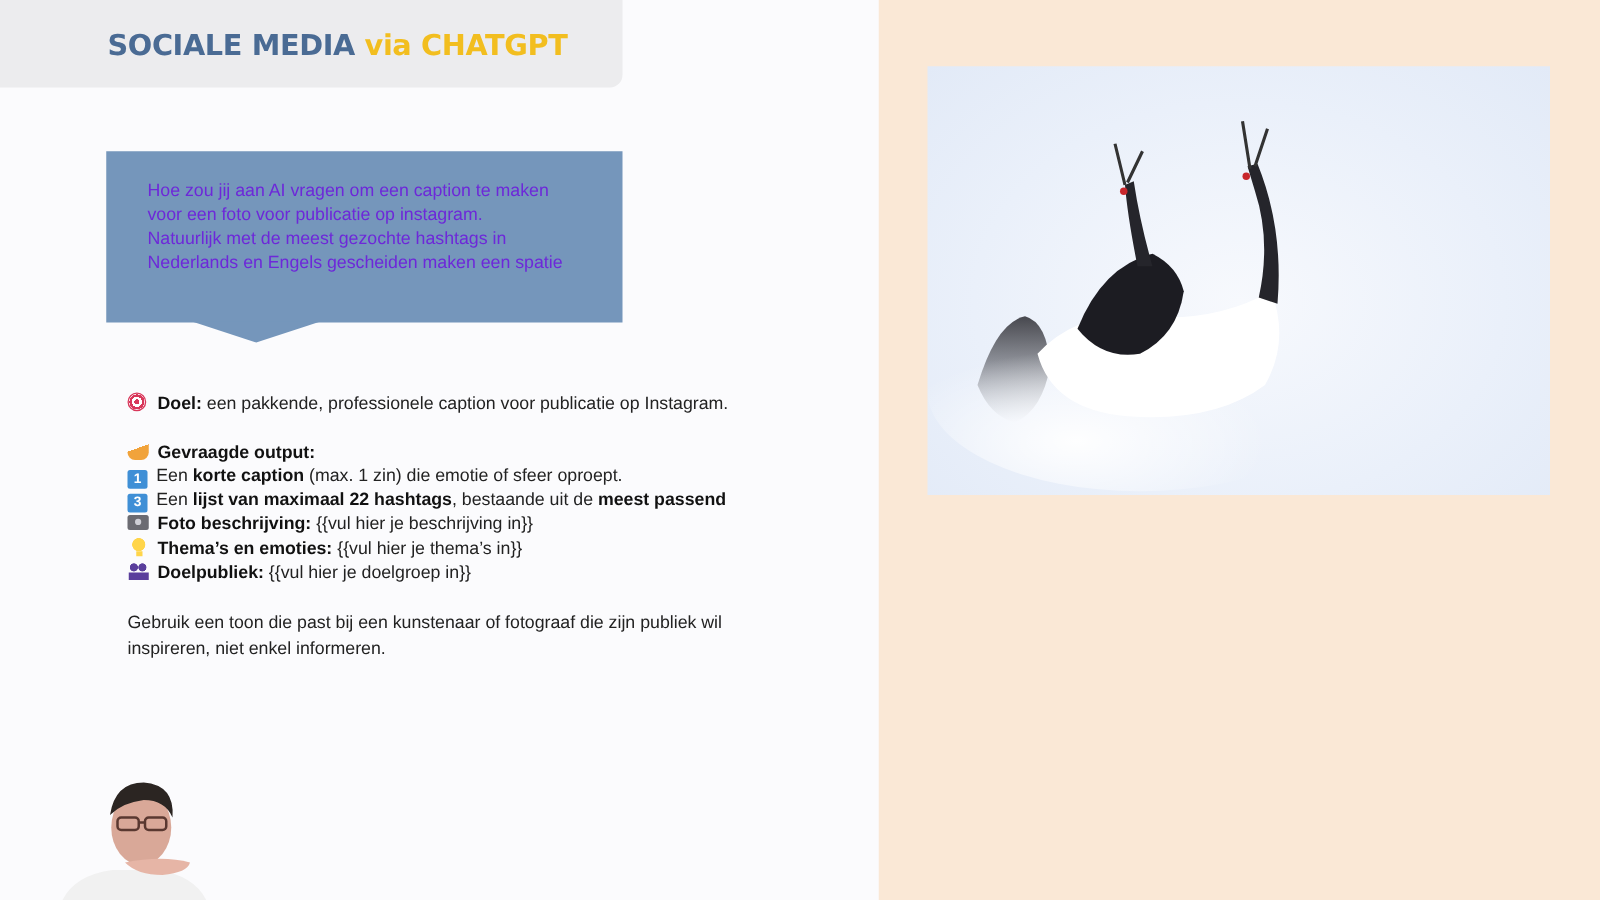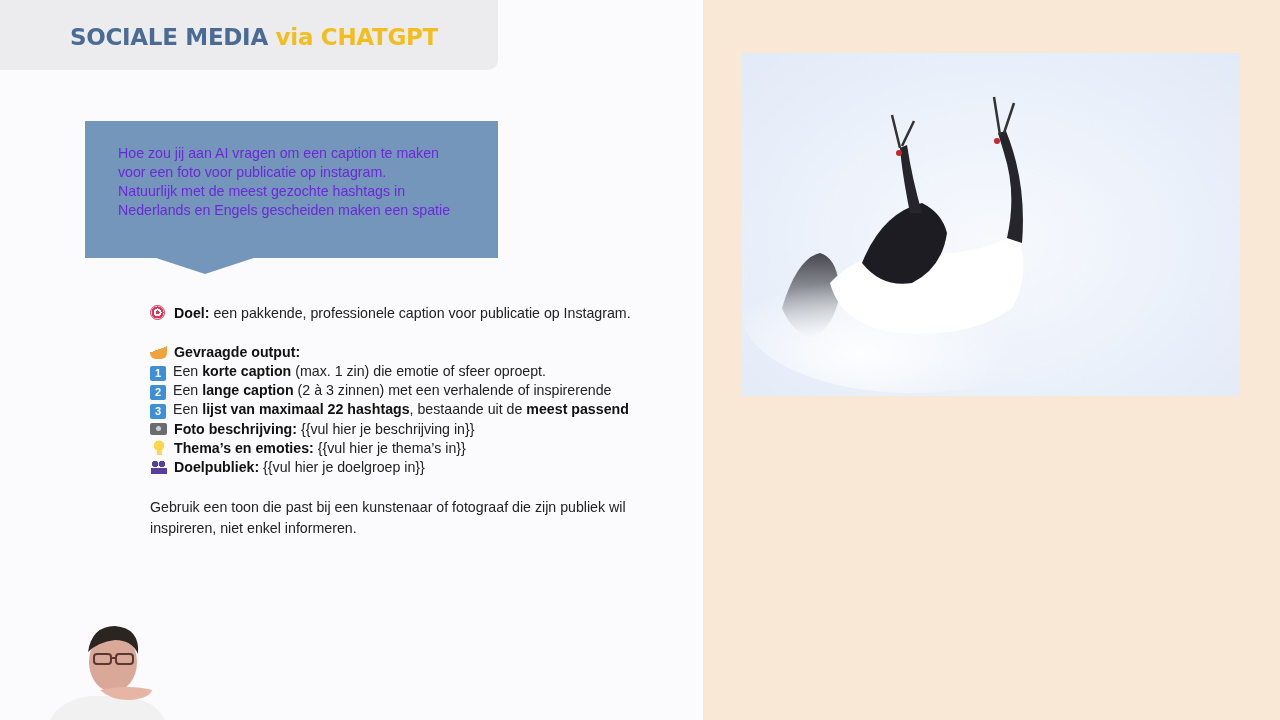--- a/index.html
+++ b/index.html
@@ -17,21 +17,21 @@
   .slide-right {
     position: absolute; left: 703px; top: 0; width: 577px; height: 720px;
     background: #fae8d6;
   }
   .header-bar {
     position: absolute; left: 0; top: 0; width: 498px; height: 70px;
     background: #ececee;
     border-bottom-right-radius: 10px;
   }
   .header-title {
-    position: absolute; left: 70px; top: 24px;
+    position: absolute; left: 86px; top: 24px;
     font-family: "DejaVu Sans", "Liberation Sans", sans-serif;
     font-weight: bold; font-size: 23px; letter-spacing: -0.3px;
     white-space: nowrap;
   }
   .header-title .t1 { color: #4a6b94; }
   .header-title .t2 { color: #f2be1f; }
 
   .callout {
     position: absolute; left: 85px; top: 121px; width: 413px; height: 137px;
     background: #7596bb;
@@ -41,22 +41,22 @@
     border-left: 52px solid transparent;
     border-right: 52px solid transparent;
     border-top: 17px solid #7596bb;
   }
   .callout-text {
     position: absolute; left: 118px; top: 144px; width: 370px;
     color: #6d28d9; font-size: 14.2px; line-height: 19px;
   }
 
   .prompt {
-    position: absolute; left: 102px; top: 304px; width: 540px;
-    font-size: 14.2px; line-height: 19.3px; color: #222; margin-left: 48px;
+    position: absolute; left: 102px; top: 314px; width: 540px;
+    font-size: 14.2px; line-height: 19.3px; color: #222;
   }
   .prompt .line { white-space: nowrap; }
   .prompt .gap { height: 19.3px; }
   .prompt b { font-weight: bold; color: #111; }
   .num-badge {
     display: inline-block; width: 16px; height: 15px; border-radius: 2px;
     background: #3f8fd6; color: #fff; font-size: 11px; font-weight: bold;
     line-height: 15px; text-align: center; vertical-align: -1px; margin-right: 7px;
   }
   .target-icon {
@@ -125,23 +125,20 @@
     <span class="target-icon"></span><b>Doel:</b><span> een pakkende, professionele caption voor publicatie op Instagram.</span>
   </div>
   <div class="gap"></div>
   <div class="line">
     <span class="writing-icon"></span><b>Gevraagde output:</b>
   </div>
   <div class="line">
     <span class="num-badge">1</span><span>Een </span><b>korte caption</b><span> (max. 1 zin) die emotie of sfeer oproept.</span>
   </div>
   <div class="line">
-    <span class="num-badge">2</span><span>Een </span><b>lange caption</b><span> (2 à 3 zinnen) met een verhalende of inspirerende</span>
-  </div>
-  <div class="line">
     <span class="num-badge">3</span><span>Een </span><b>lijst van maximaal 22 hashtags</b><span>, bestaande uit de </span><b>meest passend</b>
   </div>
   <div class="line">
     <span class="camera-icon"></span><b>Foto beschrijving:</b><span> {{vul hier je beschrijving in}}</span>
   </div>
   <div class="line">
     <span class="bulb-icon"></span><b>Thema’s en emoties:</b><span> {{vul hier je thema’s in}}</span>
   </div>
   <div class="line">
     <span class="people-icon"></span><b>Doelpubliek:</b><span> {{vul hier je doelgroep in}}</span>

